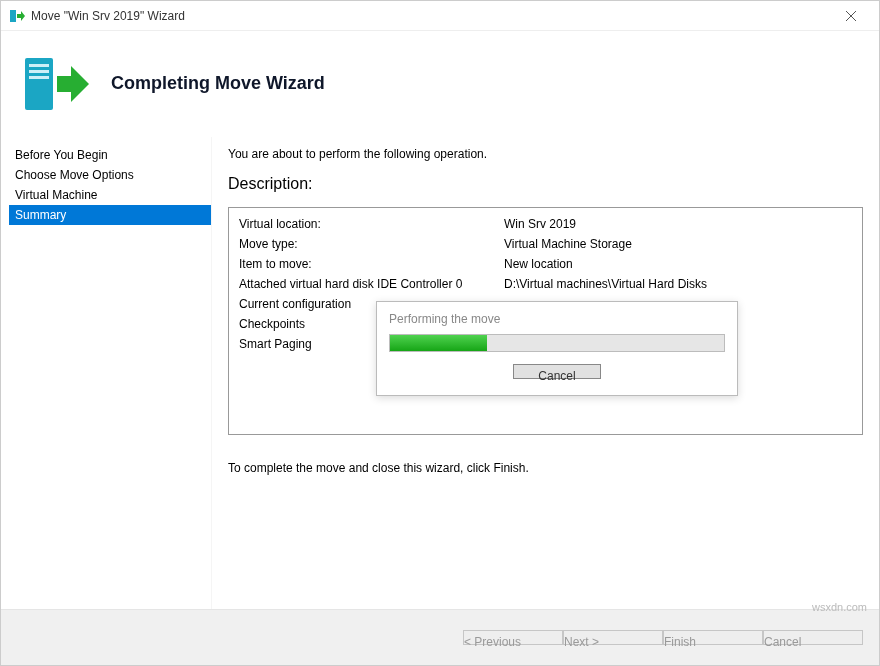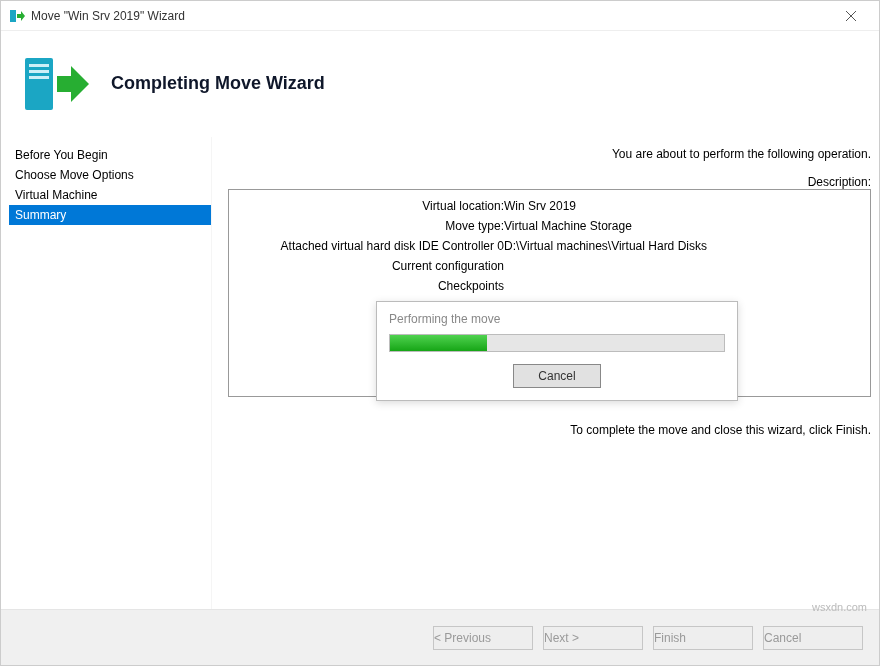--- a/index.html
+++ b/index.html
@@ -9,35 +9,35 @@
     .titlebar-icon { width: 16px; height: 16px; margin-right: 6px; display: flex; align-items: center; justify-content: center; }
     .titlebar-text { flex: 1; font-size: 12px; color: #333; }
     .titlebar-close { width: 40px; height: 28px; display: flex; align-items: center; justify-content: center; color: #555; font-size: 16px; }
     .header { height: 105px; display: flex; align-items: center; padding: 0 10px; }
     .header-icon { width: 70px; height: 70px; margin: 0 20px 0 10px; display: flex; align-items: center; justify-content: center; }
     .header-title { font-size: 18px; font-weight: 600; color: #0f172a; }
     .body { flex: 1; display: flex; border-top: 1px solid #fff; }
     .sidebar { width: 210px; padding: 8px 0 8px 8px; }
     .sidebar-item { padding: 3px 6px; font-size: 12px; color: #000; cursor: default; margin-bottom: 0; }
     .sidebar-item.selected { background: #0078d7; color: #ffffff; }
-    .main { flex: 1; padding: 10px 8px 0 16px; border-left: 1px solid #f5f5f5; position: relative; text-align: right; }
+    .main { flex: 1; padding: 10px 16px 0 16px; border-left: 1px solid #f5f5f5; position: relative; }
     .main-top-line { font-size: 12px; margin-bottom: 14px; }
-    .desc-label { font-size: 12px; margin-bottom: 0; }
+    .desc-label { font-size: 16px; margin-bottom: 14px; }
     .desc-box { border: 1px solid #999; padding: 6px 10px 80px 10px; font-size: 12px; line-height: 20px; }
     .desc-row { display: flex; }
     .desc-key { width: 265px; }
     .complete-text { margin-top: 26px; font-size: 12px; }
     .progress-overlay { position: absolute; left: 375px; top: 300px; width: 362px; background: #fff; border: 1px solid #bbb; box-shadow: 0 2px 8px rgba(0,0,0,0.15); padding: 10px 12px 12px 12px; }
     .progress-title { color: #888; font-size: 12px; margin-bottom: 8px; }
     .progress-bar { width: 100%; height: 18px; border: 1px solid #bcbcbc; background: #e6e6e6; position: relative; margin-bottom: 12px; }
     .progress-fill { height: 100%; background: linear-gradient(to bottom, #4fd24f, #16a516); }
     .progress-btn-row { text-align: center; }
-    .btn { display: inline-block; min-width: 88px; height: 24px; border: 1px solid #888; background: #e1e1e1; font-size: 12px; color: #333; line-height: 22px; cursor: default; }
+    .btn { display: inline-block; min-width: 88px; height: 15px; border: 1px solid #888; background: #e1e1e1; font-size: 12px; color: #333; line-height: 22px; cursor: default; }
     .btn.disabled { color: #9a9a9a; border-color: #c6c6c6; background: #eee; }
-    .footer { height: 56px; border-top: 1px solid #e5e5e5; background: #f0f0f0; display: flex; align-items: center; justify-content: flex-end; padding: 0 16px; gap: 10px; }
+    .footer { height: 56px; border-top: 1px solid #e5e5e5; background: #f0f0f0; display: flex; align-items: center; justify-content: flex-end; padding: 0 16px; }
     .footer .btn { min-width: 100px; }
     .watermark { position: absolute; right: 12px; bottom: 52px; font-size: 11px; color: #bbb; }
   </style>
 </head>
 <body>
 
 <div class="window">
 
   <div class="titlebar">
     <span class="titlebar-icon">
@@ -81,20 +81,24 @@
       <div class="desc-box">
         <div class="desc-row">
             <div class="desc-key">Virtual location:</div>
             <div>Win Srv 2019</div>
           </div>
         <div class="desc-row">
             <div class="desc-key">Move type:</div>
             <div>Virtual Machine Storage</div>
           </div>
         <div class="desc-row">
+            <div class="desc-key">Item to move:</div>
+            <div>New location</div>
+          </div>
+        <div class="desc-row">
             <div class="desc-key">Attached virtual hard disk  IDE Controller 0</div>
             <div>D:\Virtual machines\Virtual Hard Disks</div>
           </div>
         <div class="desc-row">
             <div class="desc-key">Current configuration</div>
             <div></div>
           </div>
         <div class="desc-row">
             <div class="desc-key">Checkpoints</div>
             <div></div>

